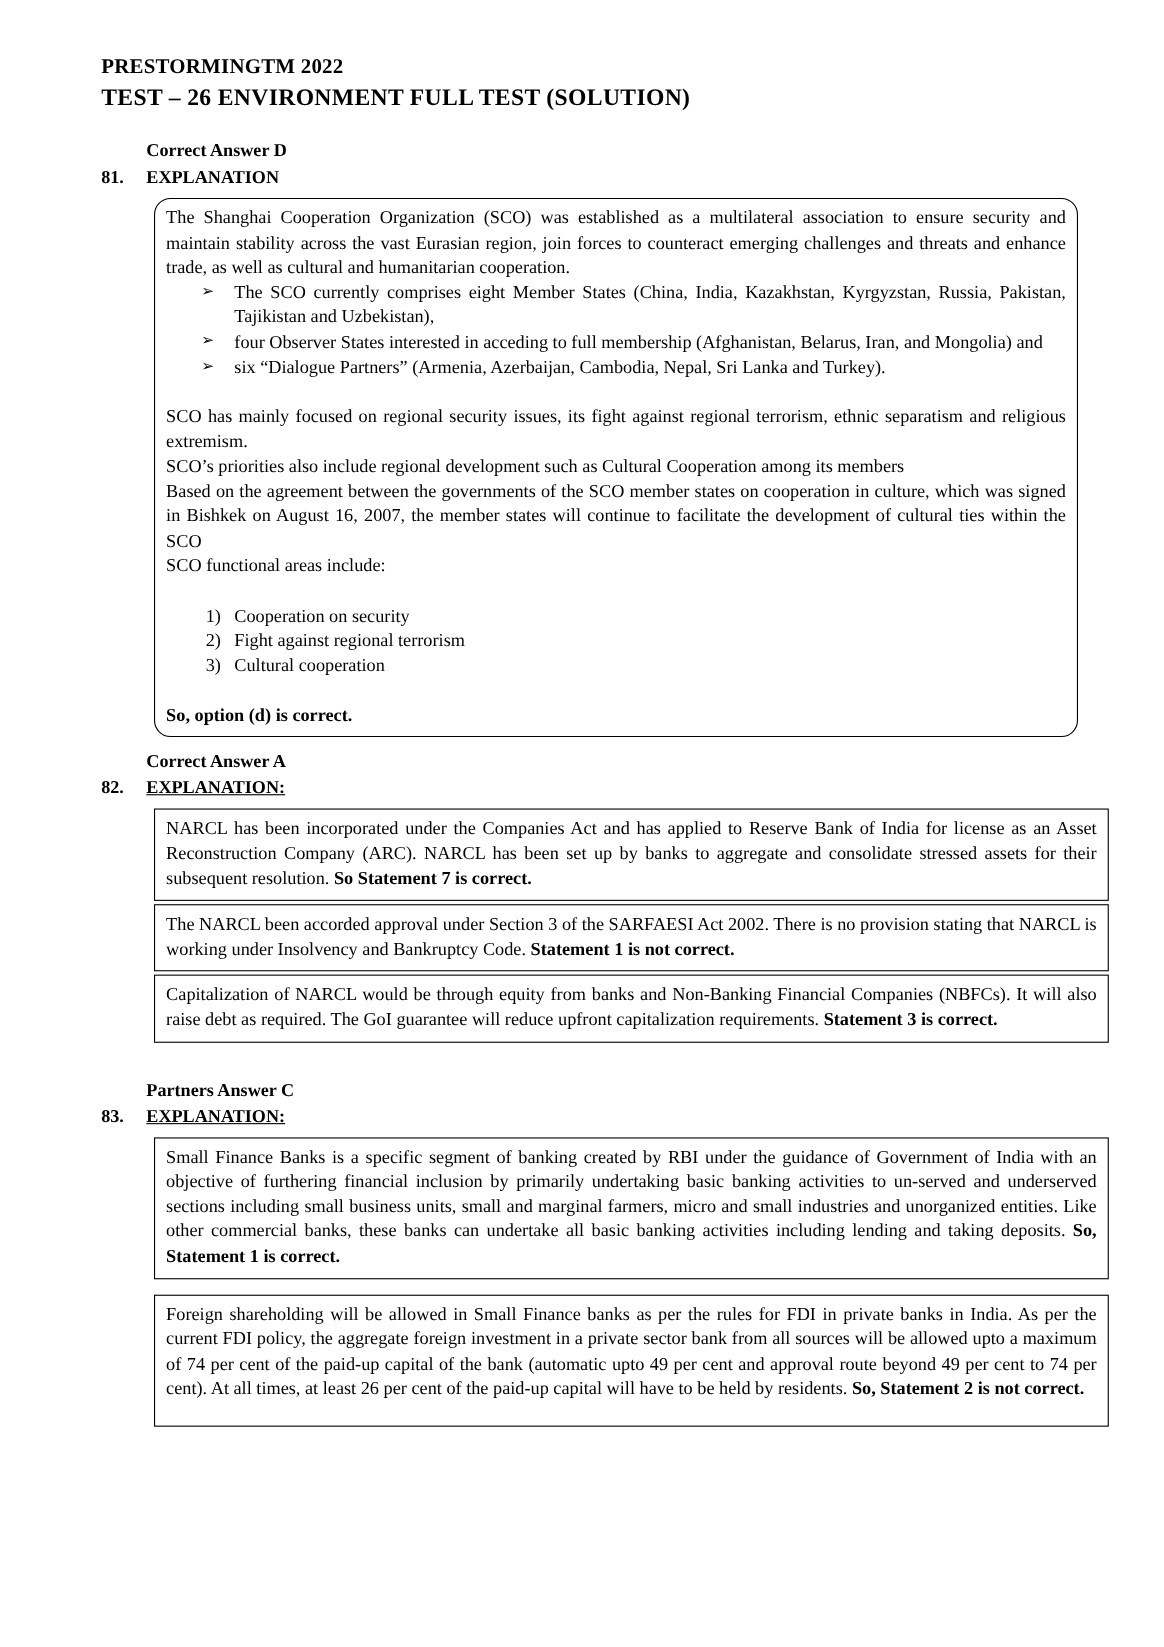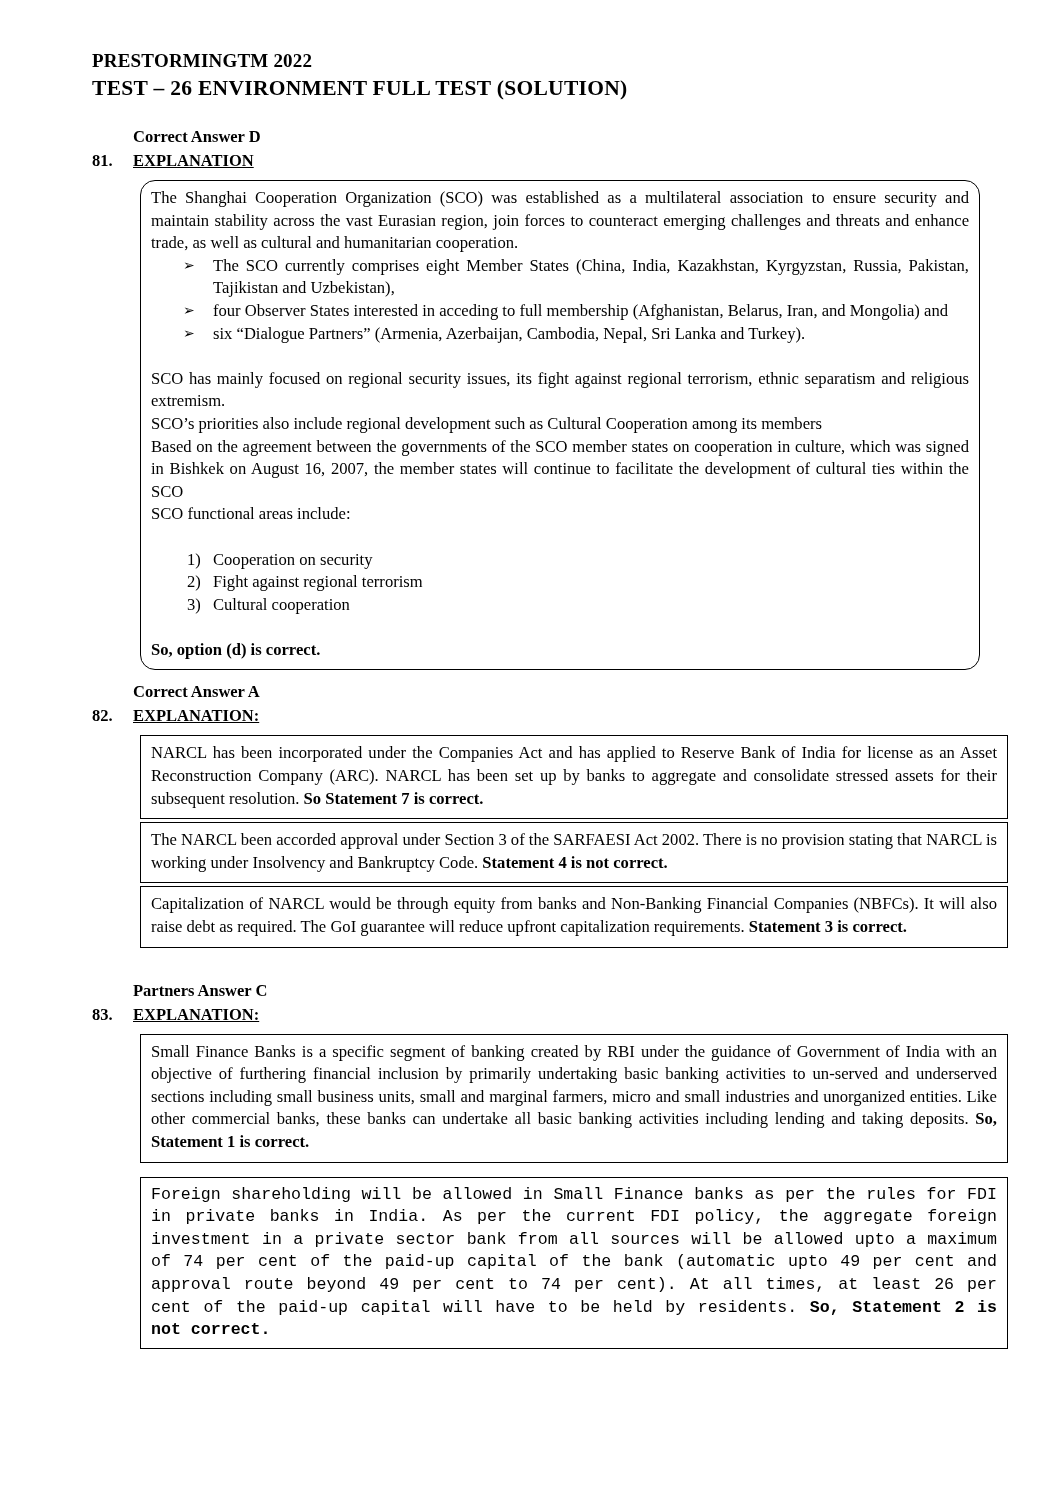--- a/index.html
+++ b/index.html
@@ -17,21 +17,21 @@
     background:#fff;
   }
   .doc-header { text-align:left; margin-bottom:26px; }
   .doc-title   { font-weight:bold; font-size:19px;   letter-spacing:.2px; }
   .doc-subtitle{ font-weight:bold; font-size:21.5px; letter-spacing:.3px; margin-top:4px; }
 
   .question { margin-bottom:0; }
   .q-head { display:flex; align-items:flex-end; margin-bottom:9px; }
   .q-num  { font-weight:bold; font-size:16.5px; width:41px; flex:none; }
   .q-answer { font-weight:bold; font-size:16.5px; }
-  .q-expl   { font-weight:bold; font-size:16.5px; margin-top:4px;text-decoration:underline; }
+  .q-expl   { font-weight:bold; font-size:16.5px; margin-top:4px; }
   .q-expl.underline { text-decoration:underline; }
 
   .box {
     border:1.6px solid #000;
     margin-left:48px;
     padding:6px 10px 8px 10px;
     font-size:16.6px;
     line-height:22.6px;
   }
   .q81-box { margin-right:28px;border-radius:15px; }
@@ -44,21 +44,21 @@
   .num-row { position:relative; padding-left:62px; }
   .num-marker { position:absolute; left:36px; top:0; }
 
   .spacer { height:22.6px; }
 
   .bold-line { font-weight:bold; }
   .wide-spacing { word-spacing:5px; }
 
   .stack-box { margin-bottom:3px; }
   .q83-box1 { margin-bottom:14px; }
-  .q83-box2 { padding-bottom:6px;font-family:Liberation Mono, monospace; }
+  .q83-box2 { padding-bottom:22px; }
 
   .sec-gap-82 { margin-top:12px; }
   .sec-gap-83 { margin-top:33px; }
 </style>
 </head>
 <body>
 
 <div class="page">
 
   <div class="doc-header">
@@ -125,21 +125,21 @@
       <div>
         <div class="q-answer">Correct Answer A</div>
         <div class="q-expl underline">EXPLANATION:</div>
       </div>
     </div>
 
     <div class="box stack-box">
       <p class="just"><span>NARCL has been incorporated under the Companies Act and has applied to Reserve Bank of India for license as an Asset Reconstruction Company (ARC). NARCL has been set up by banks to aggregate and consolidate stressed assets for their subsequent resolution. </span><b>So Statement 7 is correct.</b></p>
     </div>
     <div class="box stack-box">
-      <p class="just"><span>The NARCL been accorded approval under Section 3 of the SARFAESI Act 2002. There is no provision stating that NARCL is working under Insolvency and Bankruptcy Code. </span><b>Statement 4 is not correct.</b></p>
+      <p class="just"><span>The NARCL been accorded approval under Section 3 of the SARFAESI Act 2002. There is no provision stating that NARCL is working under Insolvency and Bankruptcy Code. </span><b>Statement 1 is not correct.</b></p>
     </div>
     <div class="box">
       <p class="just"><span>Capitalization of NARCL would be through equity from banks and Non-Banking Financial Companies (NBFCs). It will also raise debt as required. The GoI guarantee will reduce upfront capitalization requirements. </span><b>Statement 3 is correct.</b></p>
     </div>
   </section>
 
   <section class="question sec-gap-83">
     <div class="q-head">
       <span class="q-num">83.</span>
       <div>

